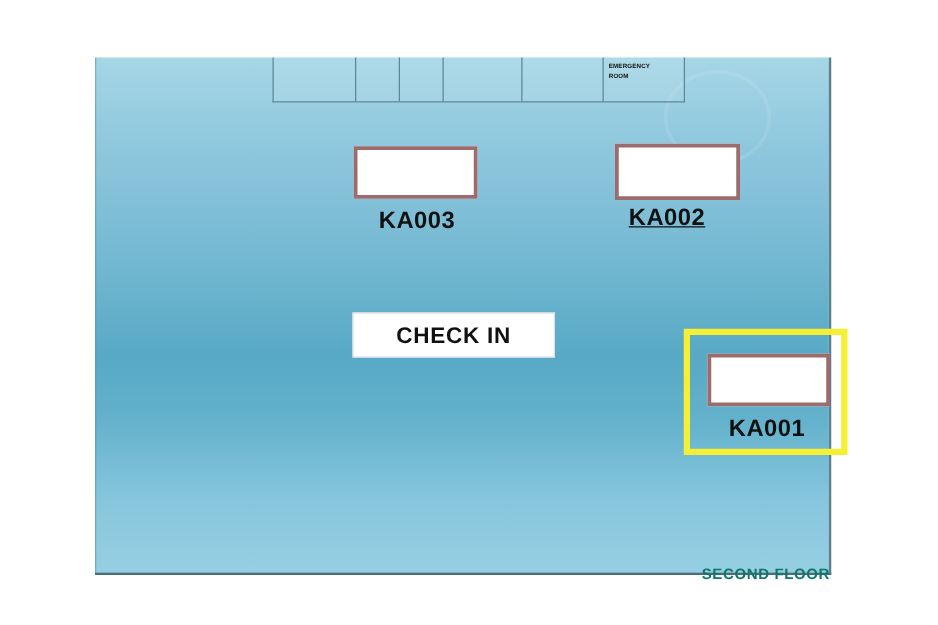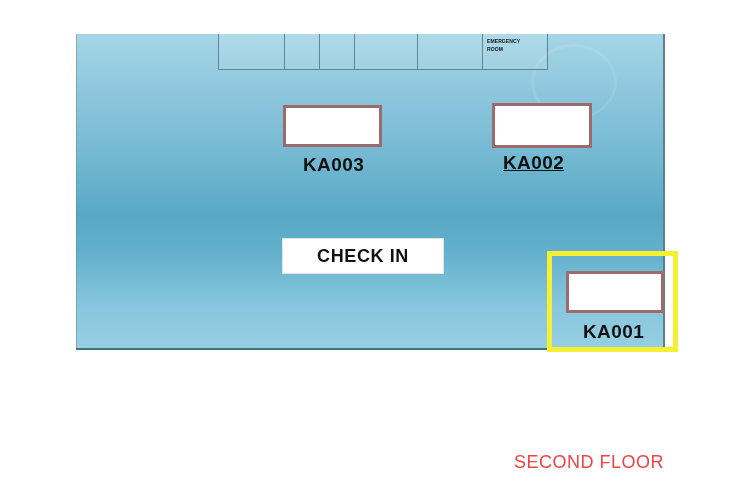--- a/index.html
+++ b/index.html
@@ -13,23 +13,23 @@
     position: relative;
     overflow: hidden;
     font-family: "Liberation Sans", sans-serif;
     -webkit-font-smoothing: antialiased;
   }
 
   
   #floorplan {
     position: absolute;
     left: 76px;
-    top: 34px;
+    top: 46px;
     width: 589px;
-    height: 316px;
+    height: 414px;
     background: linear-gradient(to bottom,
         #a6d6e6 0%,
         #93cadf 14%,
         #75b9d2 38%,
         #57a9c6 58%,
         #63b1cc 70%,
         #86c6dd 86%,
         #96cfe2 100%);
     border-right: 2px solid #5b7f8c;
     border-bottom: 2px solid #44707f;
@@ -126,23 +126,23 @@
     border: 5px solid #f5f033;
     box-sizing: border-box;
     background: transparent;
   }
 
   
   #floor-caption {
     position: absolute;
     right: 86px;
     top: 452px;
-    font-size: 18px;
-    font-weight: normal;
-    color: #ef4444;
+    font-size: 12px;
+    font-weight: bold;
+    color: #0f766e;
     letter-spacing: .5px;
     white-space: nowrap;
   }
 </style>
 </head>
 <body>
 
 <div id="floorplan">
 
   <div id="watermark"></div>

